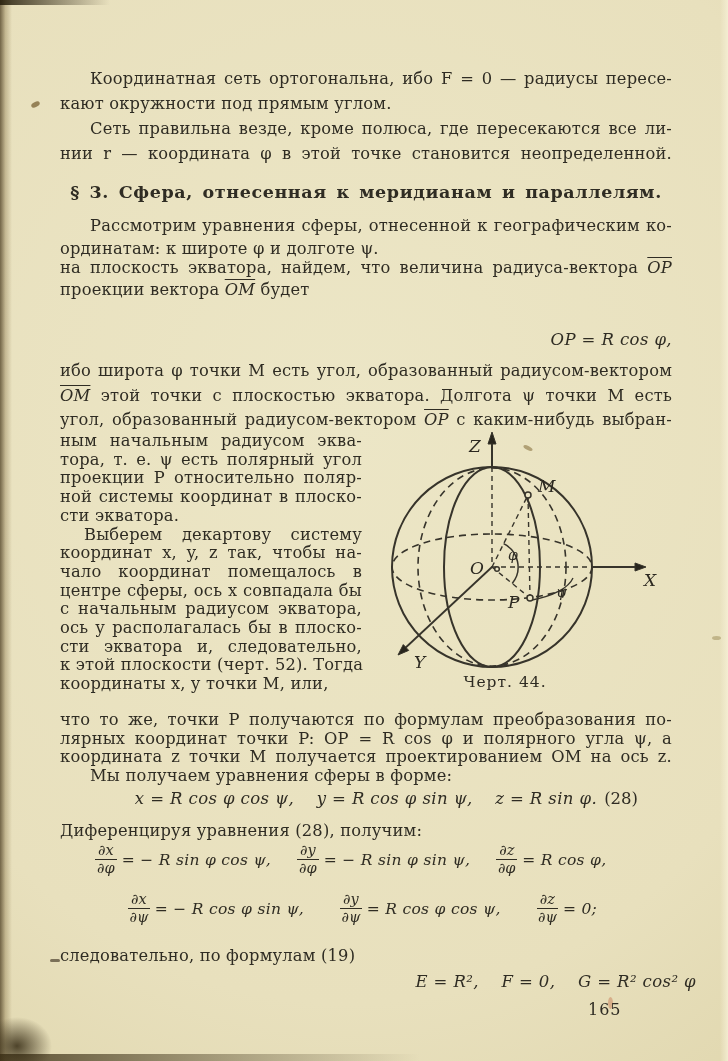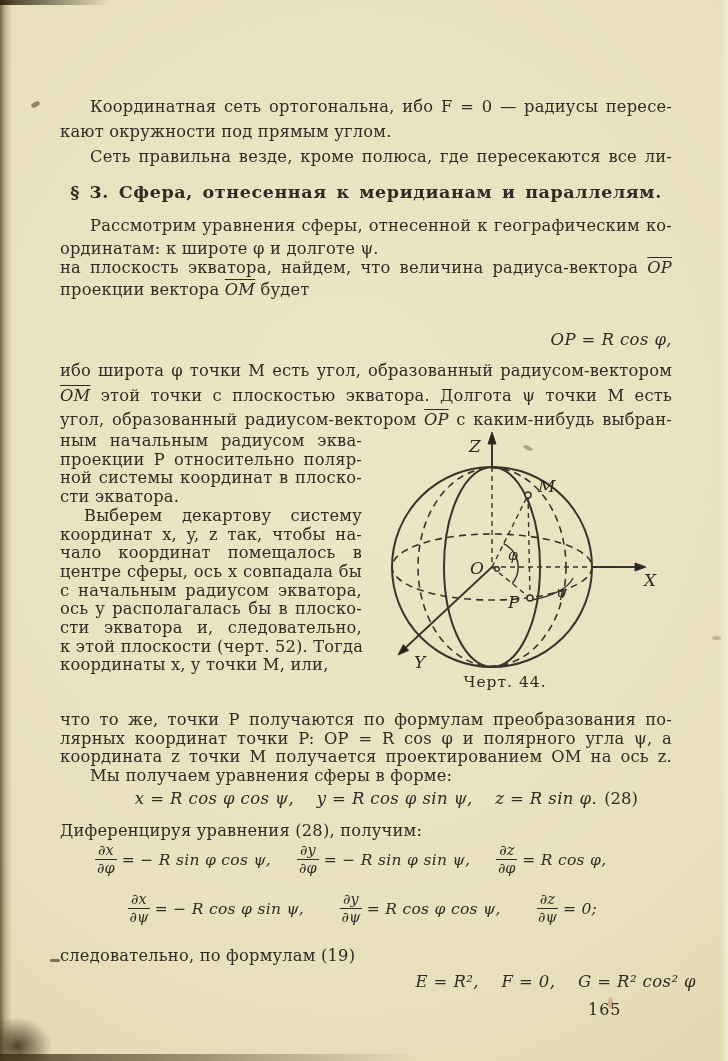--- a/index.html
+++ b/index.html
@@ -38,21 +38,21 @@
     background:#5f5440;opacity:.8;}
   .speck3{position:absolute;left:712px;top:636px;width:9px;height:4px;border-radius:50%;
     background:#bdb083;opacity:.9;}
   .speck4{position:absolute;left:608px;top:997px;width:5px;height:12px;border-radius:50%;
     background:#c5764f;opacity:.45;}
   .speck5{position:absolute;left:523px;top:446px;width:10px;height:4px;border-radius:50%;
     background:#8a7443;opacity:.6;transform:rotate(28deg);}
 
   .txt{position:absolute;left:60px;width:612px;font-size:16.3px;letter-spacing:.2px;}
   .txt .line{white-space:nowrap;}
-  .lh25{line-height:25px;margin-top:28px;}
+  .lh25{line-height:25px;}
   .lh23{line-height:23px;}
   .lh215{line-height:21.5px;}
   .lh245{line-height:24.5px;}
   .lh187{line-height:18.7px;}
   .lh186{line-height:18.6px;}
   .ind{padding-left:30px;}
   .ind2{padding-left:24px;}
   .ljust{text-align:justify;text-align-last:justify;}
   .lleft{text-align:left;text-align-last:left;}
 
@@ -95,20 +95,21 @@
 <div class="speck1"></div>
 <div class="speck2"></div>
 <div class="speck3"></div>
 <div class="speck4"></div>
 <div class="speck5"></div>
 
 <div class="txt lh25" style="top:66px;">
   <div class="line ljust ind">Координатная сеть ортогональна, ибо F = 0 — радиусы пересе-</div>
   <div class="line lleft">кают окружности под прямым углом.</div>
   <div class="line ljust ind">Сеть правильна везде, кроме полюса, где пересекаются все ли-</div>
+  <div class="line ljust">нии r — координата φ в этой точке становится неопределенной.</div>
 </div>
 
 <div class="heading">§ 3. Сфера, отнесенная к меридианам и параллелям.</div>
 
 <div class="txt lh23" style="top:214px;">
   <div class="line ljust ind">Рассмотрим уравнения сферы, отнесенной к географическим ко-</div>
   <div class="line lleft">ординатам: к широте φ и долготе ψ.</div>
 </div>
 
 <div class="txt lh215" style="top:257px;">
@@ -121,20 +122,21 @@
 </div>
 
 <div class="txt lh245" style="top:359px;">
   <div class="line ljust">ибо широта φ точки M есть угол, образованный радиусом-вектором</div>
   <div class="line ljust"><span class="vec">OM</span><span> этой точки с плоскостью экватора. Долгота ψ точки M есть</span></div>
   <div class="line ljust"><span>угол, образованный радиусом-вектором </span><span class="vec">OP</span><span> с каким-нибудь выбран-</span></div>
 </div>
 
 <div class="txt lh187" style="top:432px;width:302px;">
   <div class="line ljust">ным начальным радиусом эква-</div>
+  <div class="line ljust">тора, т. е. ψ есть полярный угол</div>
   <div class="line ljust">проекции P относительно поляр-</div>
   <div class="line ljust">ной системы координат в плоско-</div>
   <div class="line lleft">сти экватора.</div>
   <div class="line ljust ind2">Выберем декартову систему</div>
   <div class="line ljust">координат x, y, z так, чтобы на-</div>
   <div class="line ljust">чало координат помещалось в</div>
   <div class="line ljust">центре сферы, ось x совпадала бы</div>
   <div class="line ljust">с начальным радиусом экватора,</div>
   <div class="line ljust">ось y располагалась бы в плоско-</div>
   <div class="line ljust">сти экватора и, следовательно,</div>

